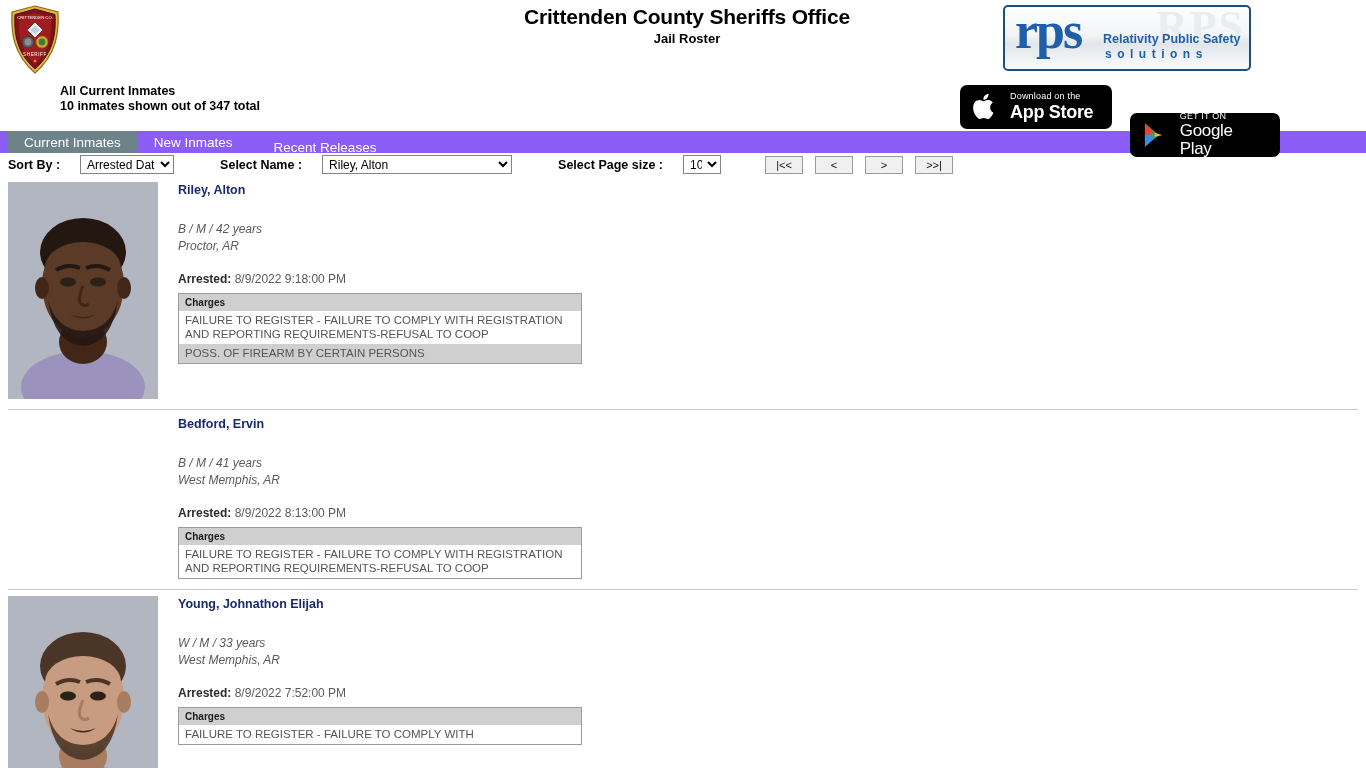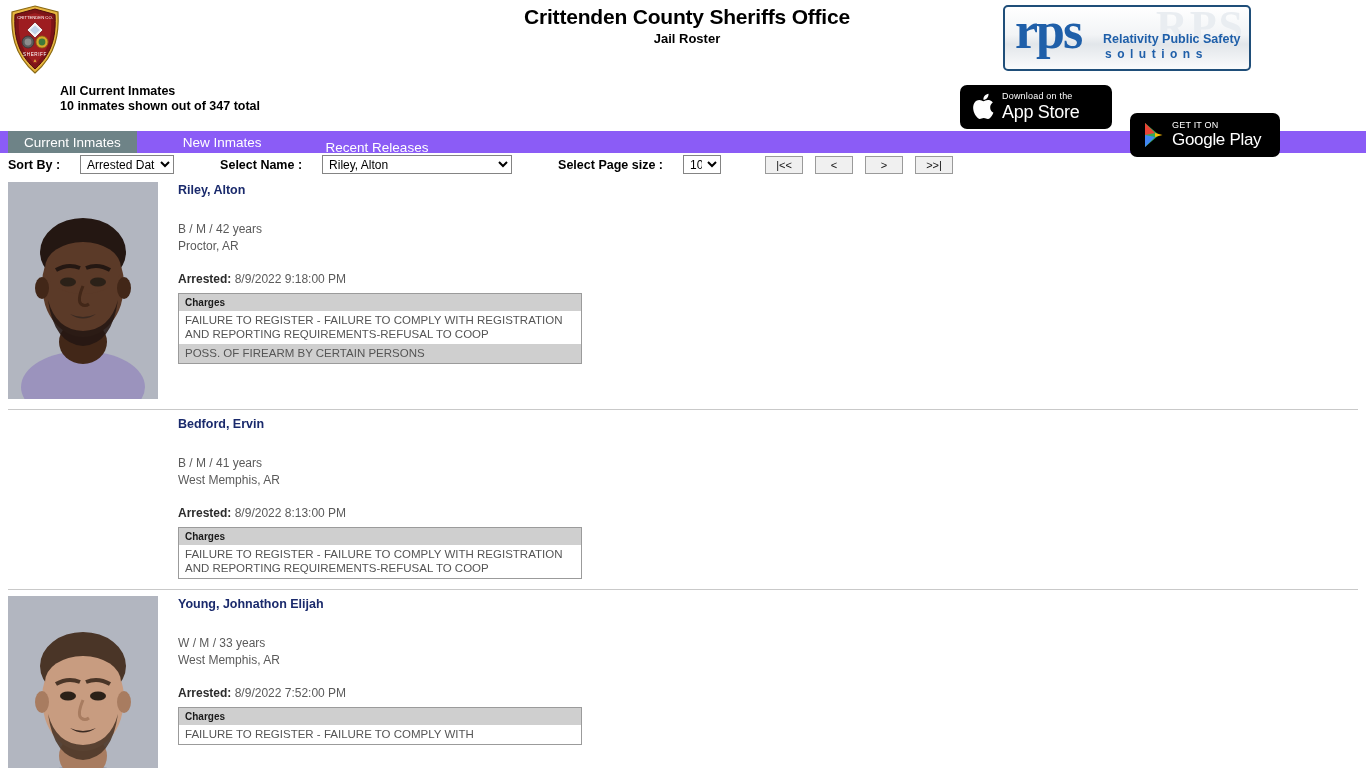--- a/index.html
+++ b/index.html
@@ -105,36 +105,36 @@
     display: flex;
     gap: 18px;
   }
   .store-badge {
     height: 44px;
     background: #000;
     border-radius: 7px;
     display: flex;
     align-items: center;
     padding: 0 12px;
-    gap: 4px;
+    gap: 12px;
   }
   .store-badge.apple { width: 152px; }
   .store-badge.google { width: 150px; margin-top: 28px; }
   .store-txt { line-height: 1.05; }
   .store-small {
     display: block;
     color: #fff;
     font-size: 9px;
     letter-spacing: .2px;
   }
   .store-big {
     display: block;
     color: #fff;
     font-size: 18px;
-    font-weight: normal;
+    font-weight: bold;
     letter-spacing: -0.3px;
     margin-top: 1px;
   }
   .store-big.gp { font-size: 17px; font-weight: normal; }
 
   
   .tabbar {
     width: 1366px;
     height: 22px;
     background: #8b5cf6;
@@ -233,20 +233,21 @@
     color: #1a2a6c;
     text-decoration: none;
     display: inline-block;
     margin-bottom: 2px;
     cursor: pointer;
   }
   .demo {
     font-size: 12px;
     color: #5a5a5a;
     line-height: 17px;
+    font-style: italic;
   }
   .arrested {
     font-size: 12px;
     color: #5a5a5a;
     line-height: 17px;
   }
   .arrested b { color: #2b2b2b; }
 
   .charges-table {
     width: 404px;
@@ -343,21 +344,21 @@
       </span>
     </div>
   </div>
 </div>
 
 <div class="tabbar">
   <div class="tab-spacer"></div>
   <div class="tab active">
     <span>Current Inmates</span>
   </div>
-  <div class="tab" style="padding:0 40px;margin-left:6px;">
+  <div class="tab" style="padding:0 17px;">
     <span>New Inmates</span>
   </div>
   <div class="tab" style="padding:16px 24px;">
     <span>Recent Releases</span>
   </div>
 </div>
 
 <div class="controls">
   <span class="ctl-label">Sort By :</span>
   <select class="sortby">

